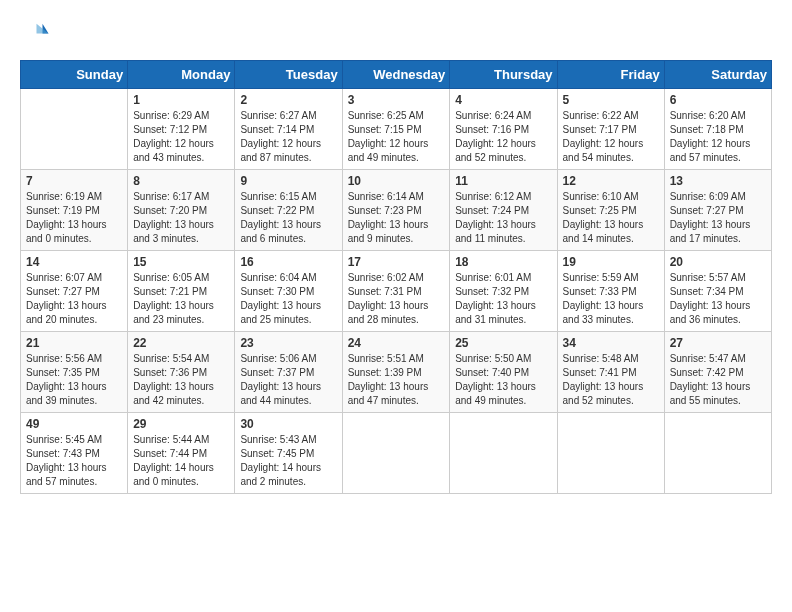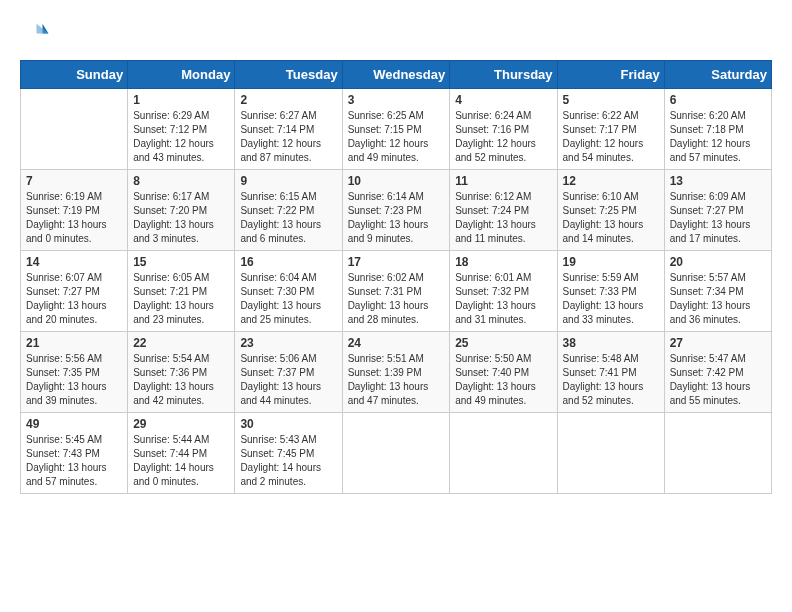--- a/index.html
+++ b/index.html
@@ -329,21 +329,21 @@
       </td>
         <td>
         <span class="day-number">25</span>
         <div class="day-info">
           <span>Sunrise: 5:50 AM</span><br>
           <span>Sunset: 7:40 PM</span><br>
           <span>Daylight: 13 hours and 49 minutes.</span>
         </div>
       </td>
         <td>
-        <span class="day-number">38</span>
+        <span class="day-number">34</span>
         <div class="day-info">
           <span>Sunrise: 5:48 AM</span><br>
           <span>Sunset: 7:41 PM</span><br>
           <span>Daylight: 13 hours and 52 minutes.</span>
         </div>
       </td>
         <td>
         <span class="day-number">27</span>
         <div class="day-info">
           <span>Sunrise: 5:47 AM</span><br>

